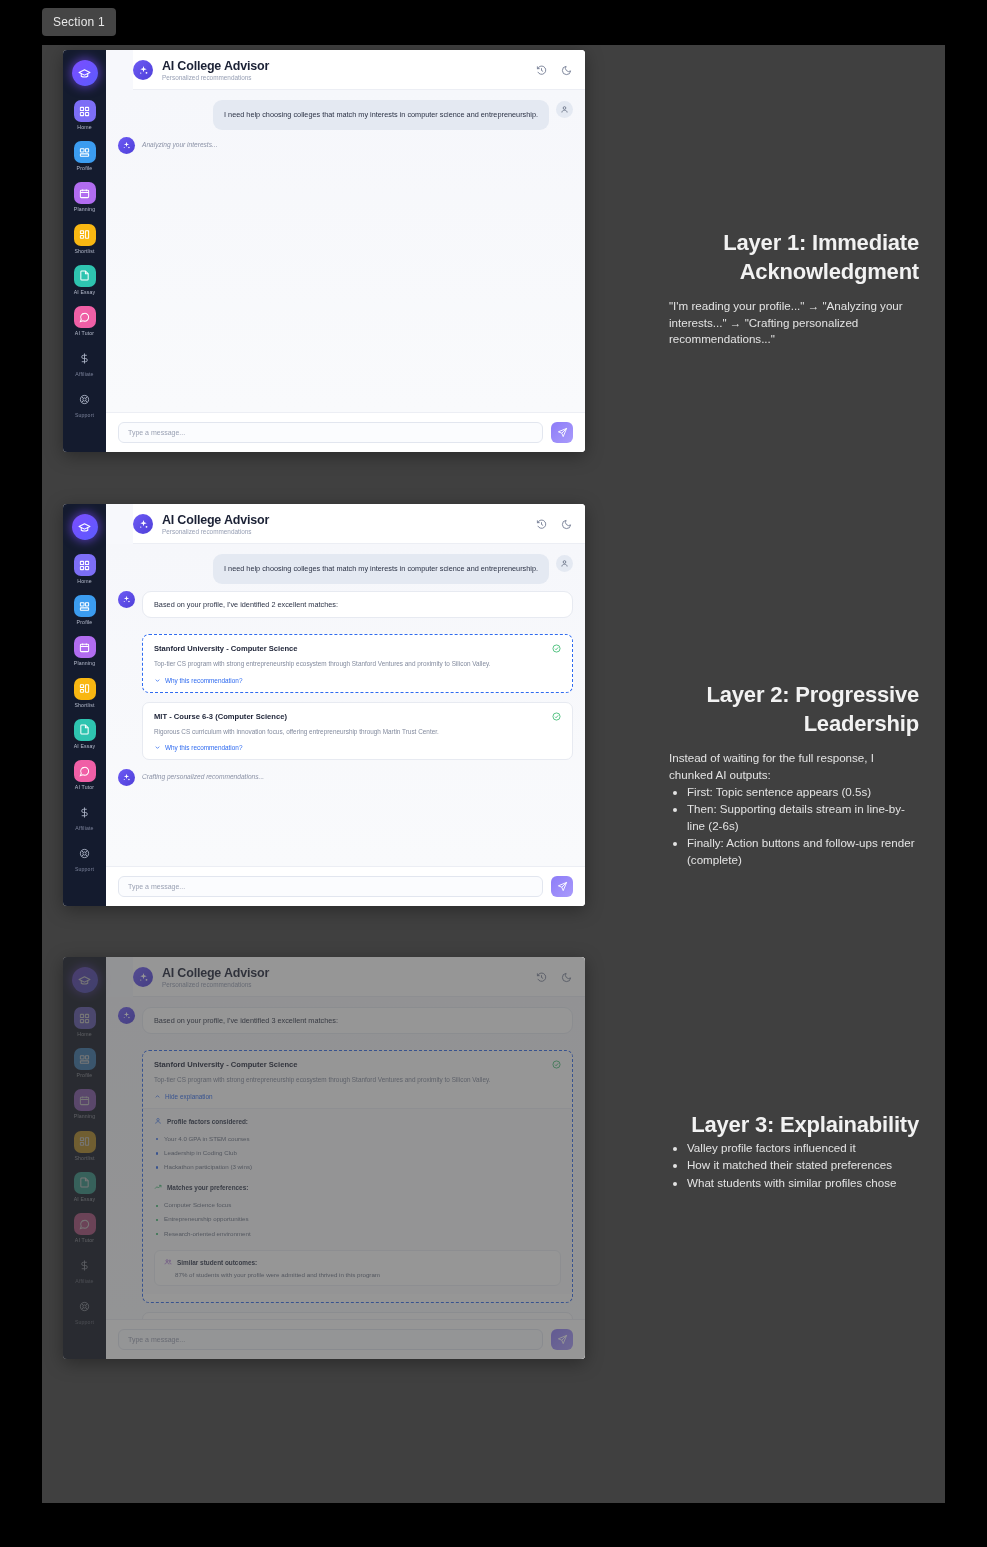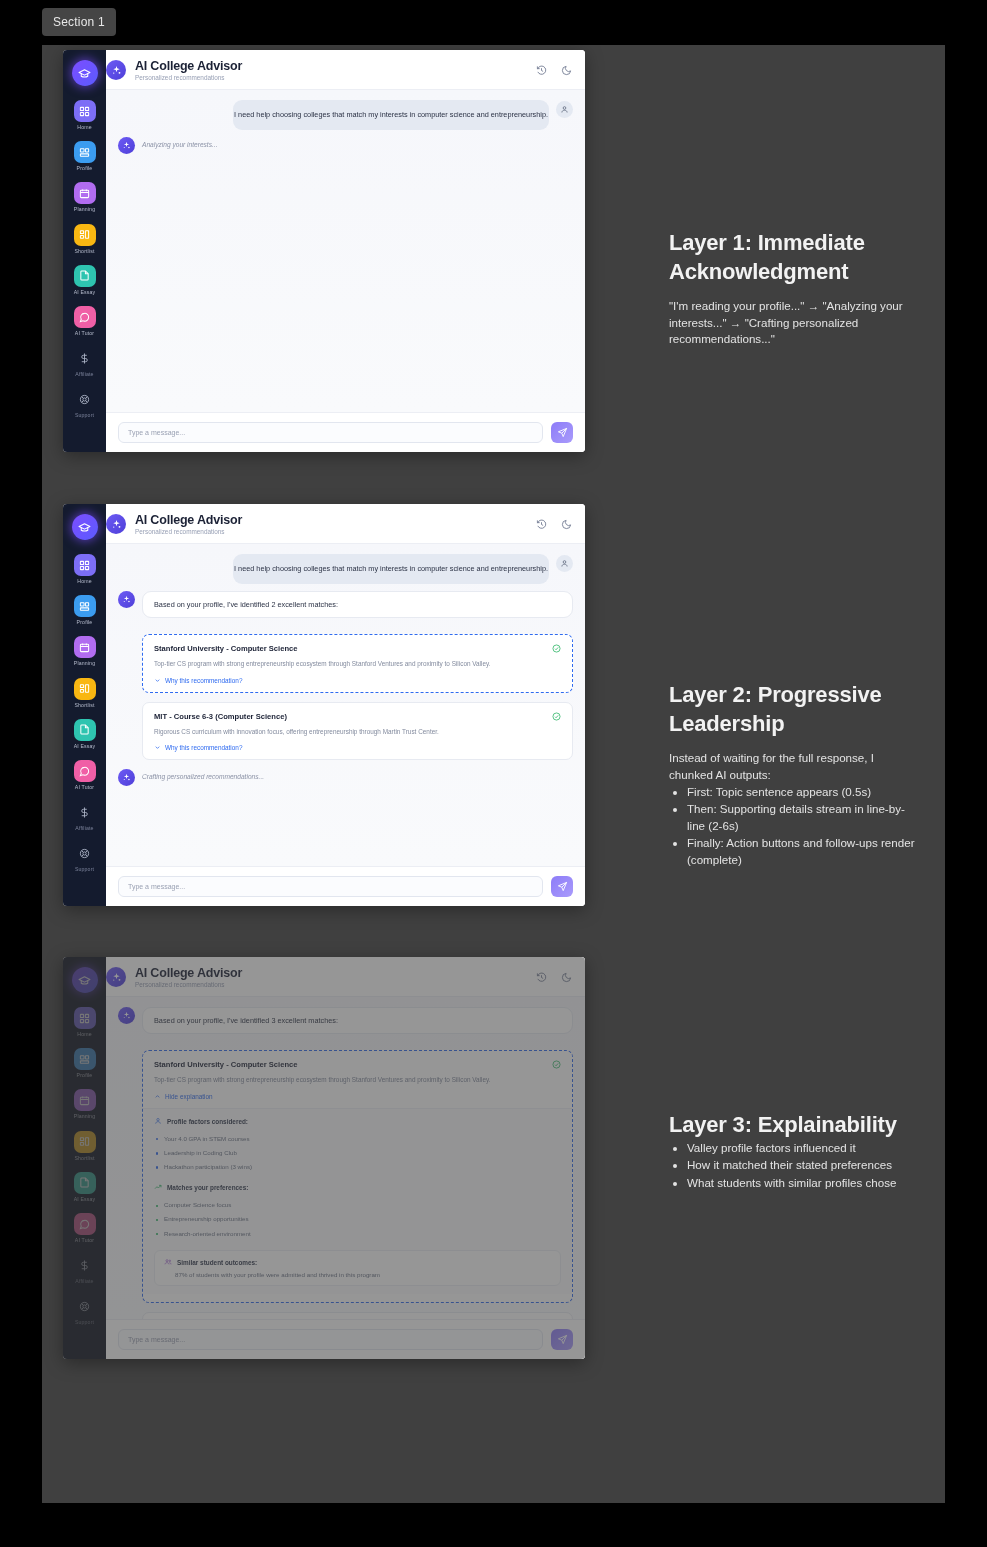--- a/index.html
+++ b/index.html
@@ -76,20 +76,21 @@
   }
   .nav-label.dim { color: #7a8199; }
 
   
   .main { flex: 1; display: flex; flex-direction: column; background: #f7f8fc; min-width: 0; }
 
   .hdr {
     background: #fff; border-bottom: 1px solid #eceef4;
     display: flex; align-items: center; padding: 9px 13px 8px 0;
     flex: 0 0 auto;
+    margin-left: 27px;
   }
   .hdr-logo {
     width: 20px; height: 20px; border-radius: 50%;
     background: linear-gradient(135deg,#6d5bf5,#4e3fd8);
     display: flex; align-items: center; justify-content: center;
     margin-right: 9px; flex: 0 0 20px;
   }
   .hdr-txt { flex: 1; min-width: 0; }
   .hdr-title { font-size: 12.5px; font-weight: bold; color: #1b2135; letter-spacing: -.2px; line-height: 1.15; }
   .hdr-sub { font-size: 6.4px; color: #98a0b5; margin-top: 1px; }
@@ -99,21 +100,21 @@
   
   .chat {
     flex: 1; overflow: hidden; position: relative;
     padding: 10px 12px 6px 12px;
     background: linear-gradient(180deg,#f6f7fb 0%,#f9fafc 100%);
   }
   .row-user { display: flex; justify-content: flex-end; align-items: flex-start; gap: 7px; }
   .bubble-user {
     background: #e4e9f2; color: #2b3245;
     font-size: 7.3px; line-height: 1.65;
-    padding: 9px 1px; border-radius: 9px;
+    padding: 9px 11px; border-radius: 9px;
     max-width: 350px;
   }
   .avatar-user {
     width: 17px; height: 17px; border-radius: 50%;
     background: #e4e9f2; display: flex; align-items: center; justify-content: center;
     flex: 0 0 17px; margin-top: 1px;
   }
   .row-ai { display: flex; align-items: flex-start; gap: 7px; margin-top: 7px; }
   .avatar-ai {
     width: 17px; height: 17px; border-radius: 50%;
@@ -196,21 +197,21 @@
     display: flex; align-items: center; justify-content: center;
   }
 
   
   .note { position: absolute; width: 250px; color: #ebebeb; }
   .note.n1 { left: 669px; top: 228px; }
   .note.n2 { left: 669px; top: 680px; }
   .note.n3 { left: 669px; top: 1110px; }
   .note h2 {
     font-size: 22px; font-weight: bold; line-height: 1.32;
-    letter-spacing: -.2px; color: #f2f2f2;
+    letter-spacing: -.2px; color: #f2f2f2; text-align: right;
   }
   .note p { font-size: 11.6px; line-height: 1.42; margin-top: 12px; color: #e3e3e3; }
   .note ul { margin-top: 0; padding-left: 18px; }
   .note li { font-size: 11.6px; line-height: 1.42; color: #e3e3e3; margin-top: 1px; }
   .tight { margin-top: 9px; }
 </style>
 </head>
 <body>
 
 <div class="page">

